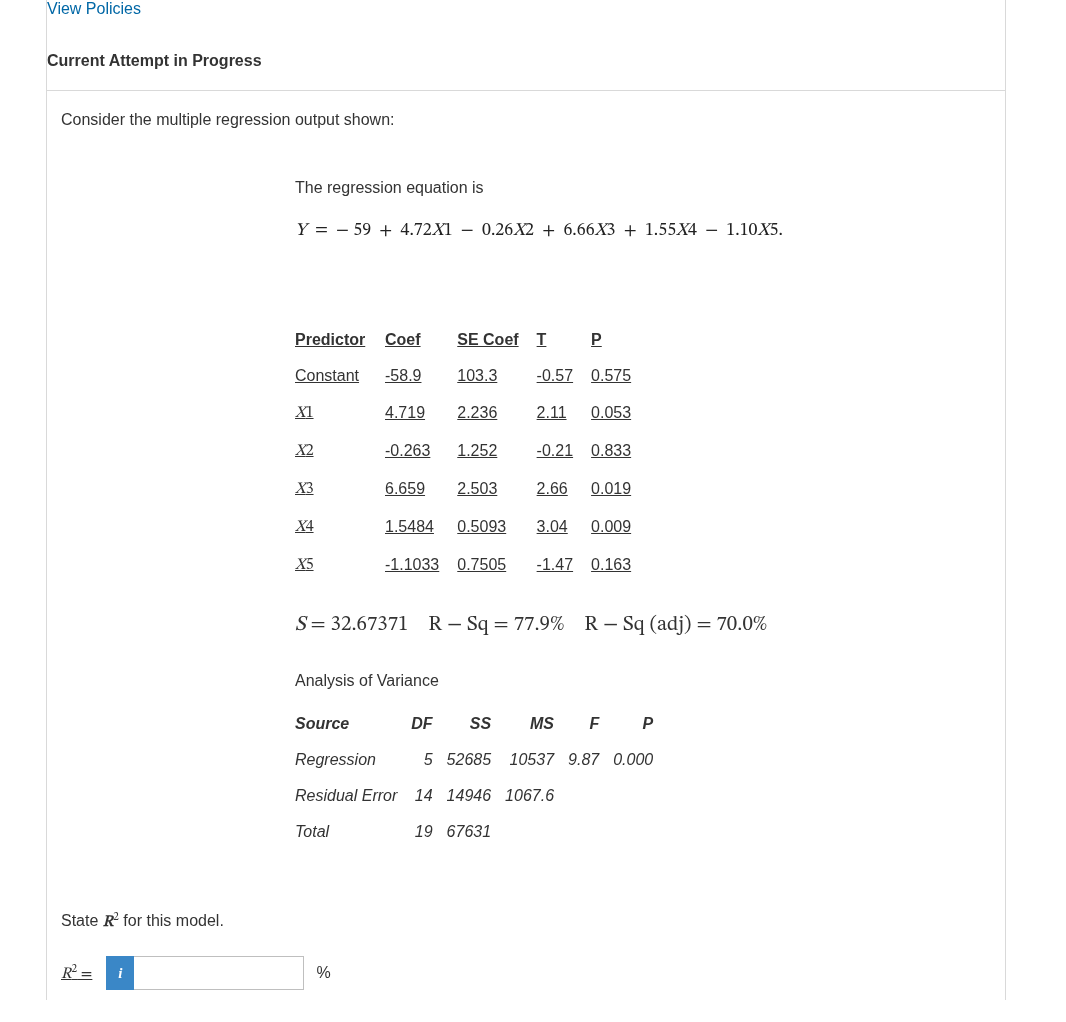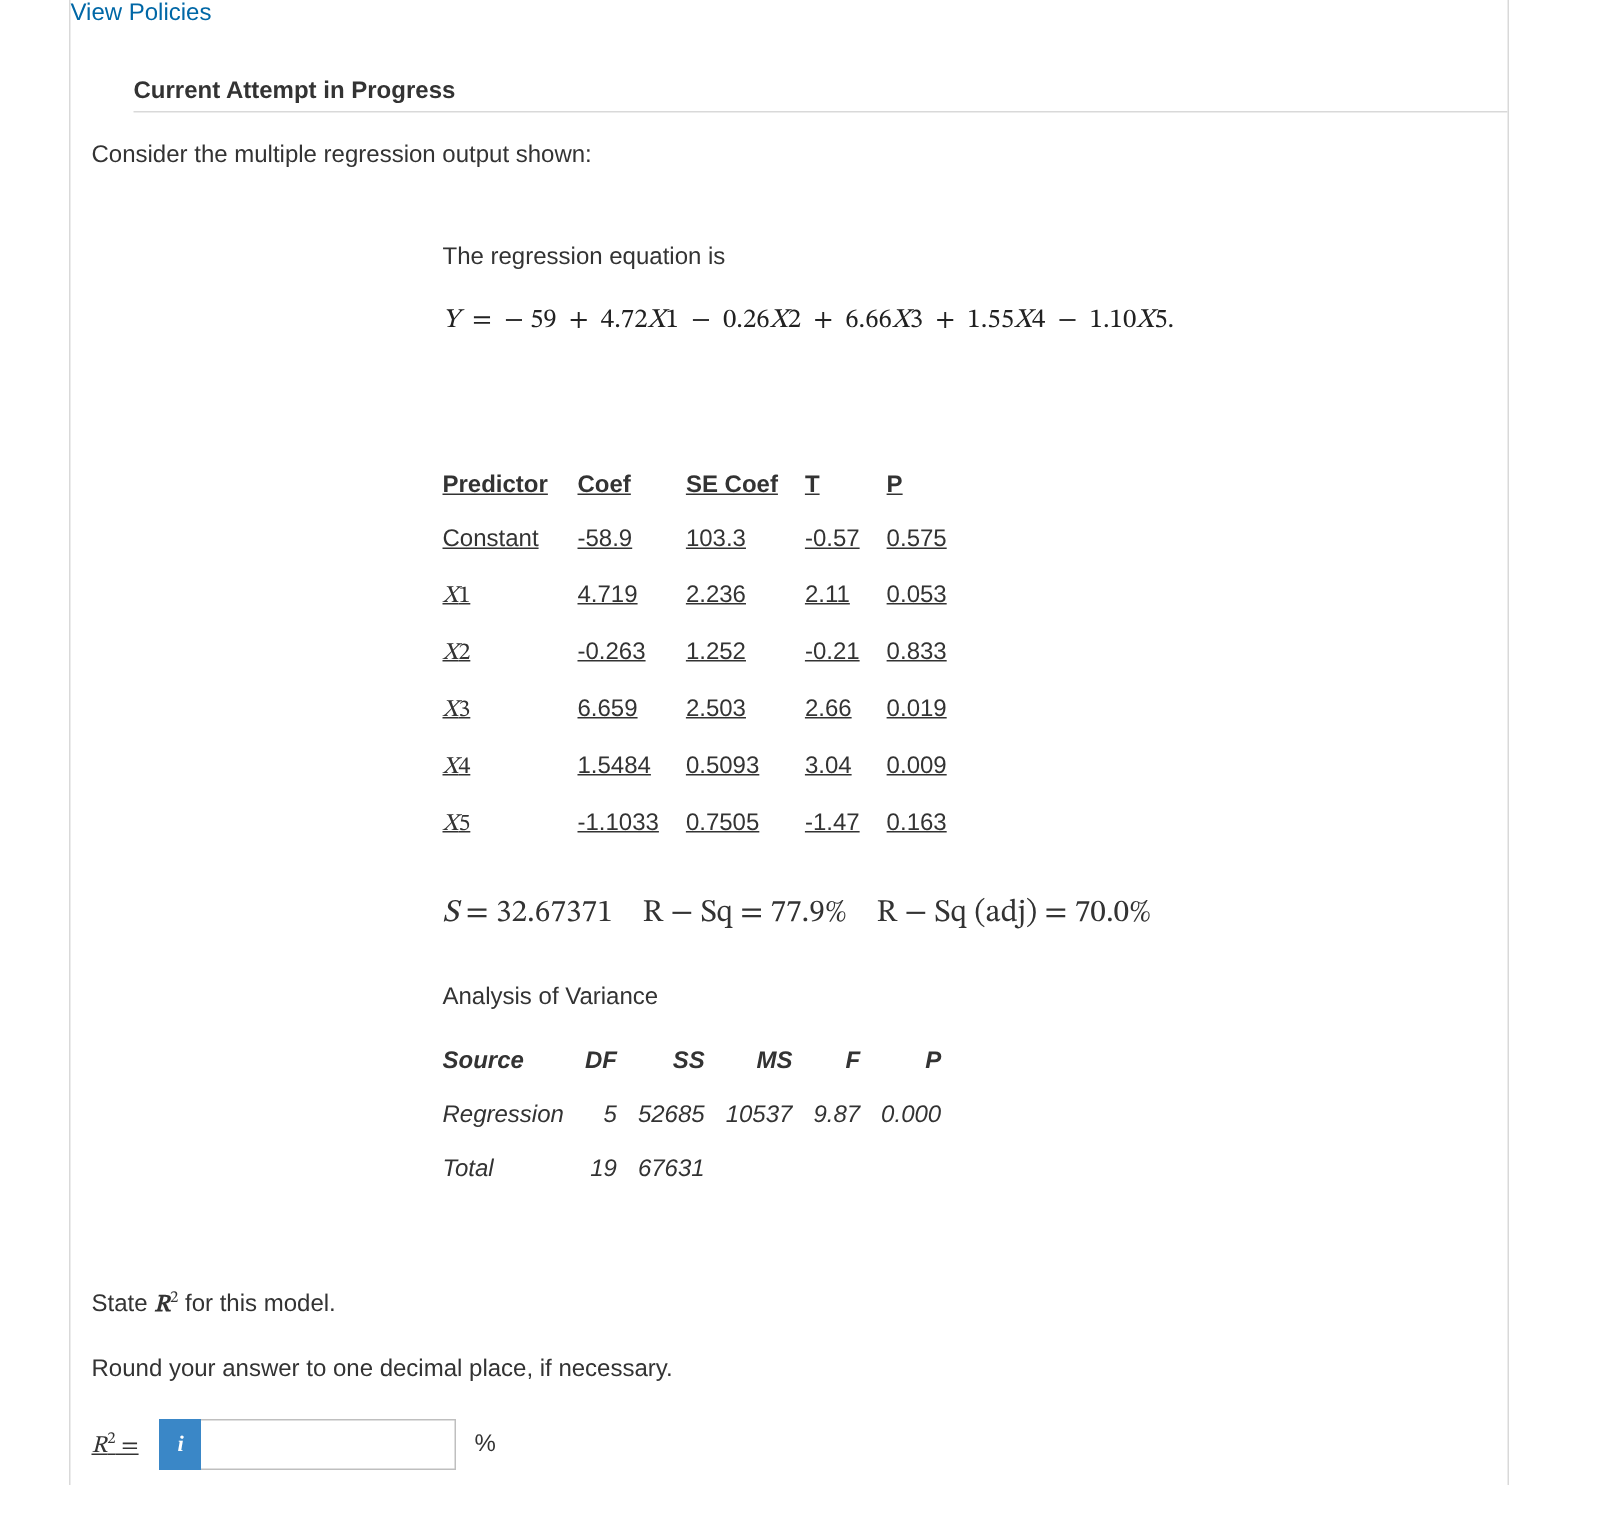--- a/index.html
+++ b/index.html
@@ -24,23 +24,22 @@
   }
   .view-policies {
     color: #0067a6;
     font-size: 16px;
     padding: 0 0 6px 0;
     cursor: pointer;
   }
   .attempt-header {
     font-weight: 700;
     color: #333;
-    padding: 28px 0 4px 0;
+    padding: 28px 0 20px 0;
     border-bottom: 1px solid #d9d9d9;
-    margin-left: 42px;
   }
   .content {
     padding: 20px 14px 10px 14px;
     color: #333;
   }
   .intro {
     margin-bottom: 50px;
   }
   .indent-block {
     margin-left: 234px;
@@ -250,36 +249,43 @@
           <tbody id="anova-body">
               <tr>
                 <td>Regression</td>
                 <td class="num">5</td>
                 <td class="num">52685</td>
                 <td class="num">10537</td>
                 <td class="num">9.87</td>
                 <td class="num">0.000</td>
               </tr>
               <tr>
+                <td>Residual Error</td>
+                <td class="num">14</td>
+                <td class="num">14946</td>
+                <td class="num">1067.6</td>
+                <td class="num"></td>
+                <td class="num"></td>
+              </tr>
+              <tr>
                 <td>Total</td>
                 <td class="num">19</td>
                 <td class="num">67631</td>
                 <td class="num"></td>
                 <td class="num"></td>
                 <td class="num"></td>
               </tr>
             </tbody>
         </table>
       </div>
 
       <div class="question">
         <div class="q-line">
           <span>State </span><span class="math-inline"><b><span>R</span></b><span class="sup">2</span></span><span> for this model.</span>
         </div>
-        <div class="q-line">Round your answer to one decimal place, if necessary.</div>
 
         <div class="answer-row">
           <span class="answer-label">
             <span class="mi">R</span><span class="sup">2</span><span class="mn"> = </span>
           </span>
           <div class="info-badge">i</div>
           <input class="answer-input" type="text" style="">
           <span class="pct">%</span>
         </div>
 

